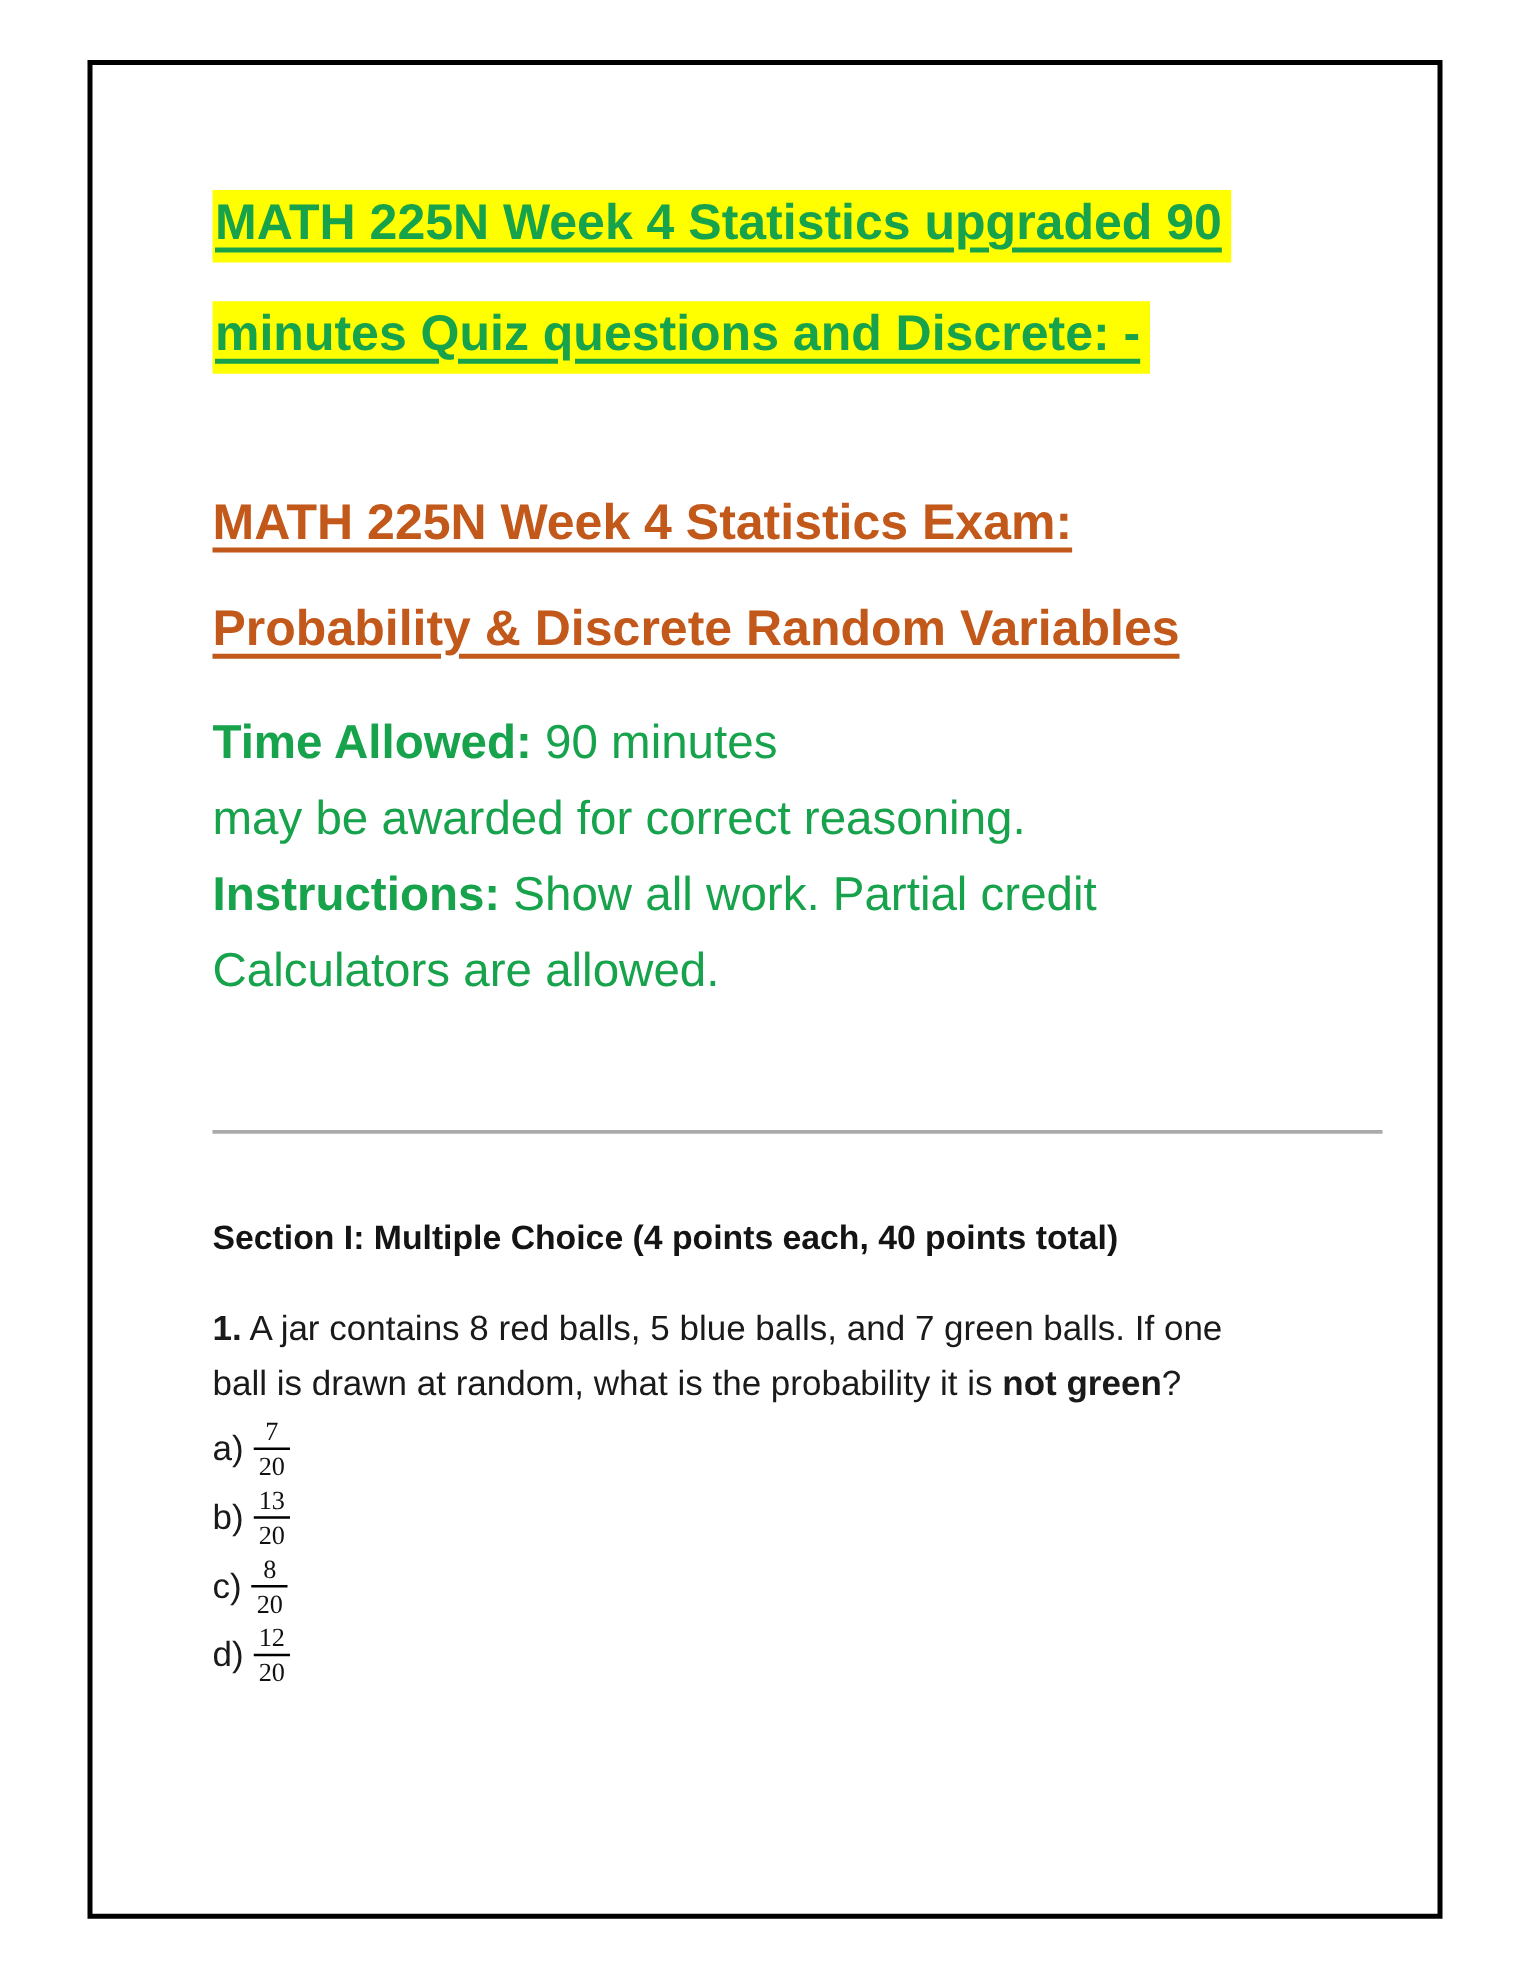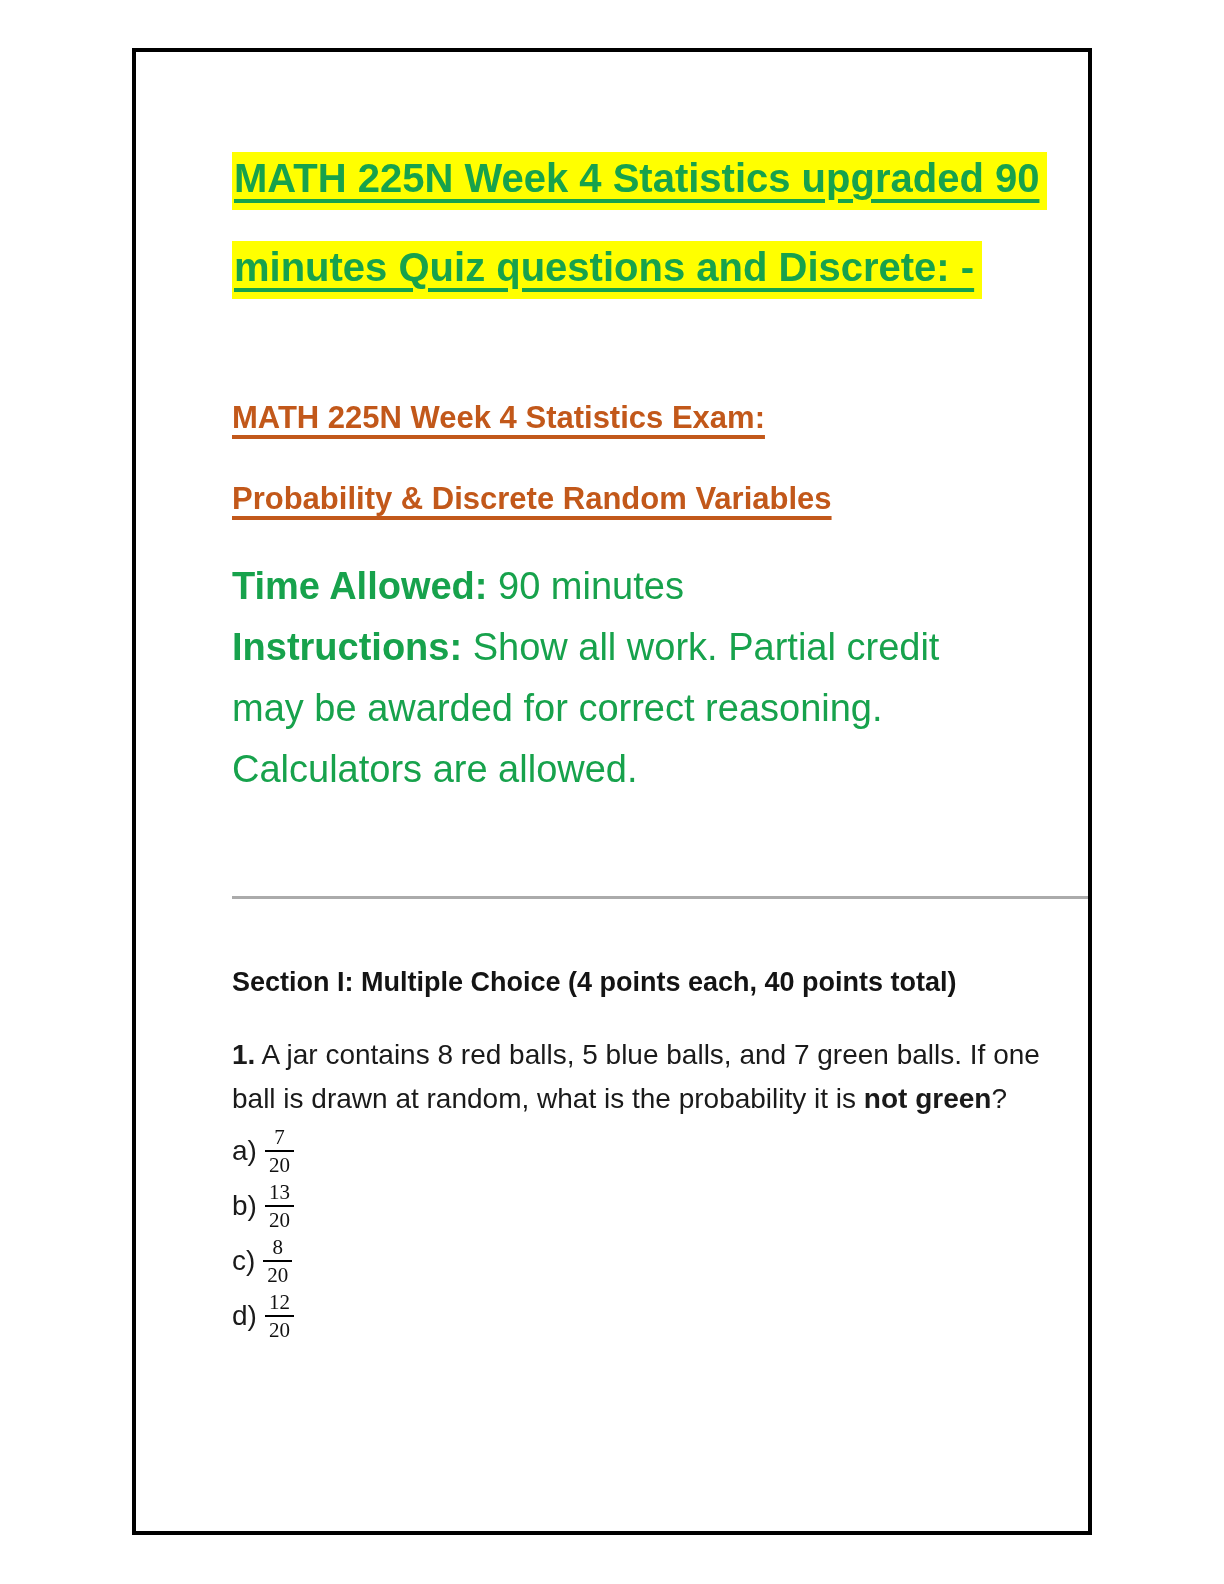--- a/index.html
+++ b/index.html
@@ -4,21 +4,21 @@
 <style>
   * { margin: 0; padding: 0; box-sizing: border-box; }
   html, body {
     width: 1224px;
     background: #ffffff;
     font-family: "Liberation Sans", sans-serif;
   }
   body { height: 1584px; position: relative; }
 
   .page {
-    width: 960px;
+    width: 1084px;
     height: 1487px;
     margin: 48px auto 0 auto;
     border: 4px solid #000000;
     padding: 86px 88px 0 96px;
     overflow: hidden;
     background: #ffffff;
   }
 
   
   .doc-title { margin: 0 0 64px 0; }
@@ -31,21 +31,21 @@
     padding: 4px 8px 10px 2px;
     text-decoration: underline;
     text-decoration-thickness: 4px;
     text-underline-offset: 7px;
   }
 
   
   .doc-subtitle { margin: 0 0 14px 0; }
   .s-line { line-height: 76px; white-space: nowrap; }
   .s-line .ul {
-    font-size: 31px;
+    font-size: 40px;
     font-weight: 700;
     color: #c2581a;
     text-decoration: underline;
     text-decoration-thickness: 4px;
     text-underline-offset: 7px;
   }
 
   
   .meta { color: #17a24c; font-size: 38px; line-height: 61px; }
   .meta-line b { font-weight: 700; }
@@ -106,22 +106,22 @@
     <div class="t-line"><span class="hl">minutes Quiz questions and Discrete: -</span></div>
   </div>
 
   <div class="doc-subtitle">
     <div class="s-line"><span class="ul">MATH 225N Week 4 Statistics Exam:</span></div>
     <div class="s-line"><span class="ul">Probability &amp; Discrete Random Variables</span></div>
   </div>
 
   <div class="meta">
     <div class="meta-line"><b>Time Allowed:</b><span> 90 minutes</span></div>
+    <div class="meta-line"><span>may be awarded for correct reasoning.</span></div>
     <div class="meta-line"><b>Instructions:</b><span> Show all work. Partial credit</span></div>
-    <div class="meta-line"><span>may be awarded for correct reasoning.</span></div>
     <div class="meta-line"><span>Calculators are allowed.</span></div>
   </div>
 
   <hr class="divider">
 
   <div class="section-heading">Section I: Multiple Choice (4 points each, 40 points total)</div>
 
   <p class="question"><b>1.</b><span> A jar contains 8 red balls, 5 blue balls, and 7 green balls. If one</span><br><span>ball is drawn at random, what is the probability it is </span><b>not green</b><span>?</span></p>
 
   <div class="options">

